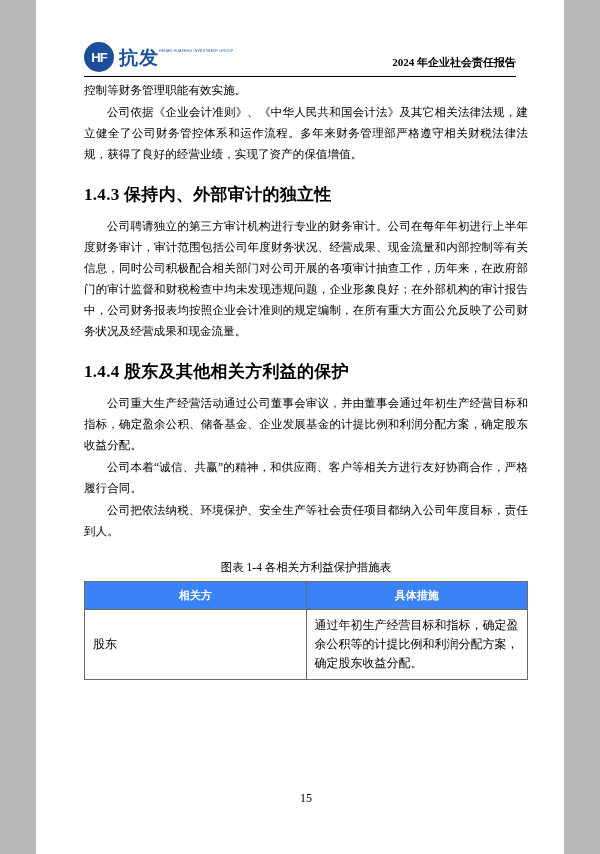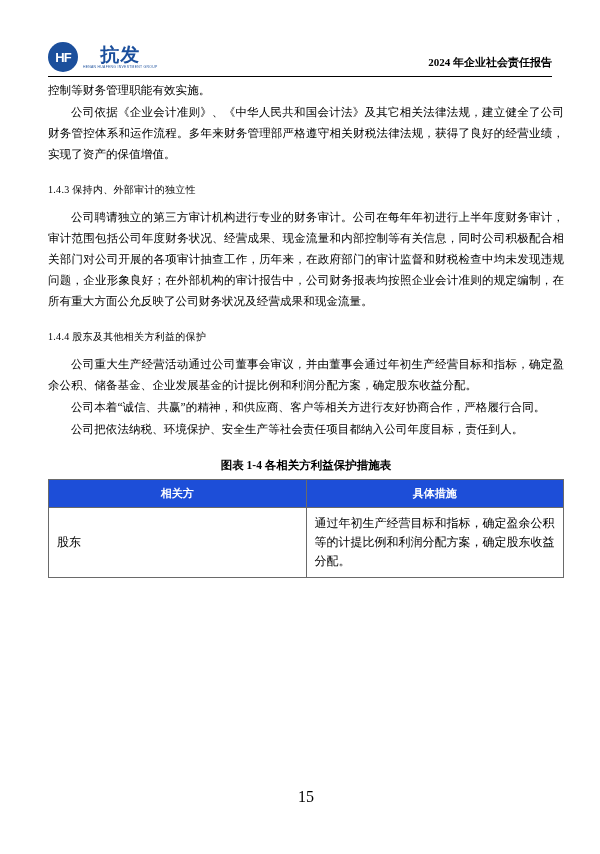--- a/index.html
+++ b/index.html
@@ -5,21 +5,21 @@
   html, body {
     margin: 0;
     padding: 0;
     background: #b8b8b8;
   }
   body {
     font-family: "Liberation Serif", "DejaVu Serif", serif;
   }
   .page {
     position: relative;
-    width: 600px;
+    width: 528px;
     height: 854px;
     background: #ffffff;
     margin: 0 auto;
     overflow: hidden;
     box-sizing: border-box;
   }
   
   .header {
     position: absolute;
     top: 30px;
@@ -47,24 +47,22 @@
     font-family: "Liberation Sans", sans-serif;
     font-weight: bold;
     font-size: 13px;
     display: flex;
     align-items: center;
     justify-content: center;
     letter-spacing: -1px;
   }
   .logo-text {
     display: flex;
-    flex-direction: column;
     justify-content: center;
     line-height: 1;
-    align-items: center;
   }
   .logo-cn {
     font-size: 19px;
     font-weight: bold;
     color: #1b4f9c;
     letter-spacing: 1px;
     font-family: "Liberation Serif", serif;
   }
   .logo-en {
     font-size: 3.4px;
@@ -101,40 +99,40 @@
     margin: 0 0 1px 0;
     text-align: justify;
     text-justify: inter-ideograph;
     color: #000000;
     letter-spacing: 0.1px;
   }
   p.indent {
     text-indent: 2em;
   }
   h3.heading {
-    font-size: 10px;
-    font-weight: normal;
+    font-size: 17px;
+    font-weight: bold;
     margin: 18px 0 10px 0;
     color: #000000;
     letter-spacing: 0.3px;
   }
   .table-caption {
     font-size: 11.5px;
-    font-weight: bold;
+    font-weight: normal;
     text-align: center;
     margin: 18px 0 6px 0;
     color: #000000;
   }
   table.data {
     width: 100%;
     border-collapse: collapse;
     table-layout: fixed;
   }
   table.data th {
-    background: #1d4ed8;
+    background: #3b82f6;
     color: #ffffff;
     font-size: 11px;
     font-weight: bold;
     border: 1px solid #6a6a6a;
     padding: 6px 4px;
     text-align: center;
     font-family: "Liberation Serif", serif;
   }
   table.data td {
     border: 1px solid #6a6a6a;
@@ -147,21 +145,21 @@
   td.col-party {
     width: 120px;
     text-align: left;
   }
   .page-number {
     position: absolute;
     left: 12px;
     right: 0;
     bottom: 48px;
     text-align: center;
-    font-size: 16px;
+    font-size: 12px;
     color: #000000;
     margin-top: 40px;
   }
 </style>
 </head>
 <body>
 
 <div class="page">
 
   <div class="header">

